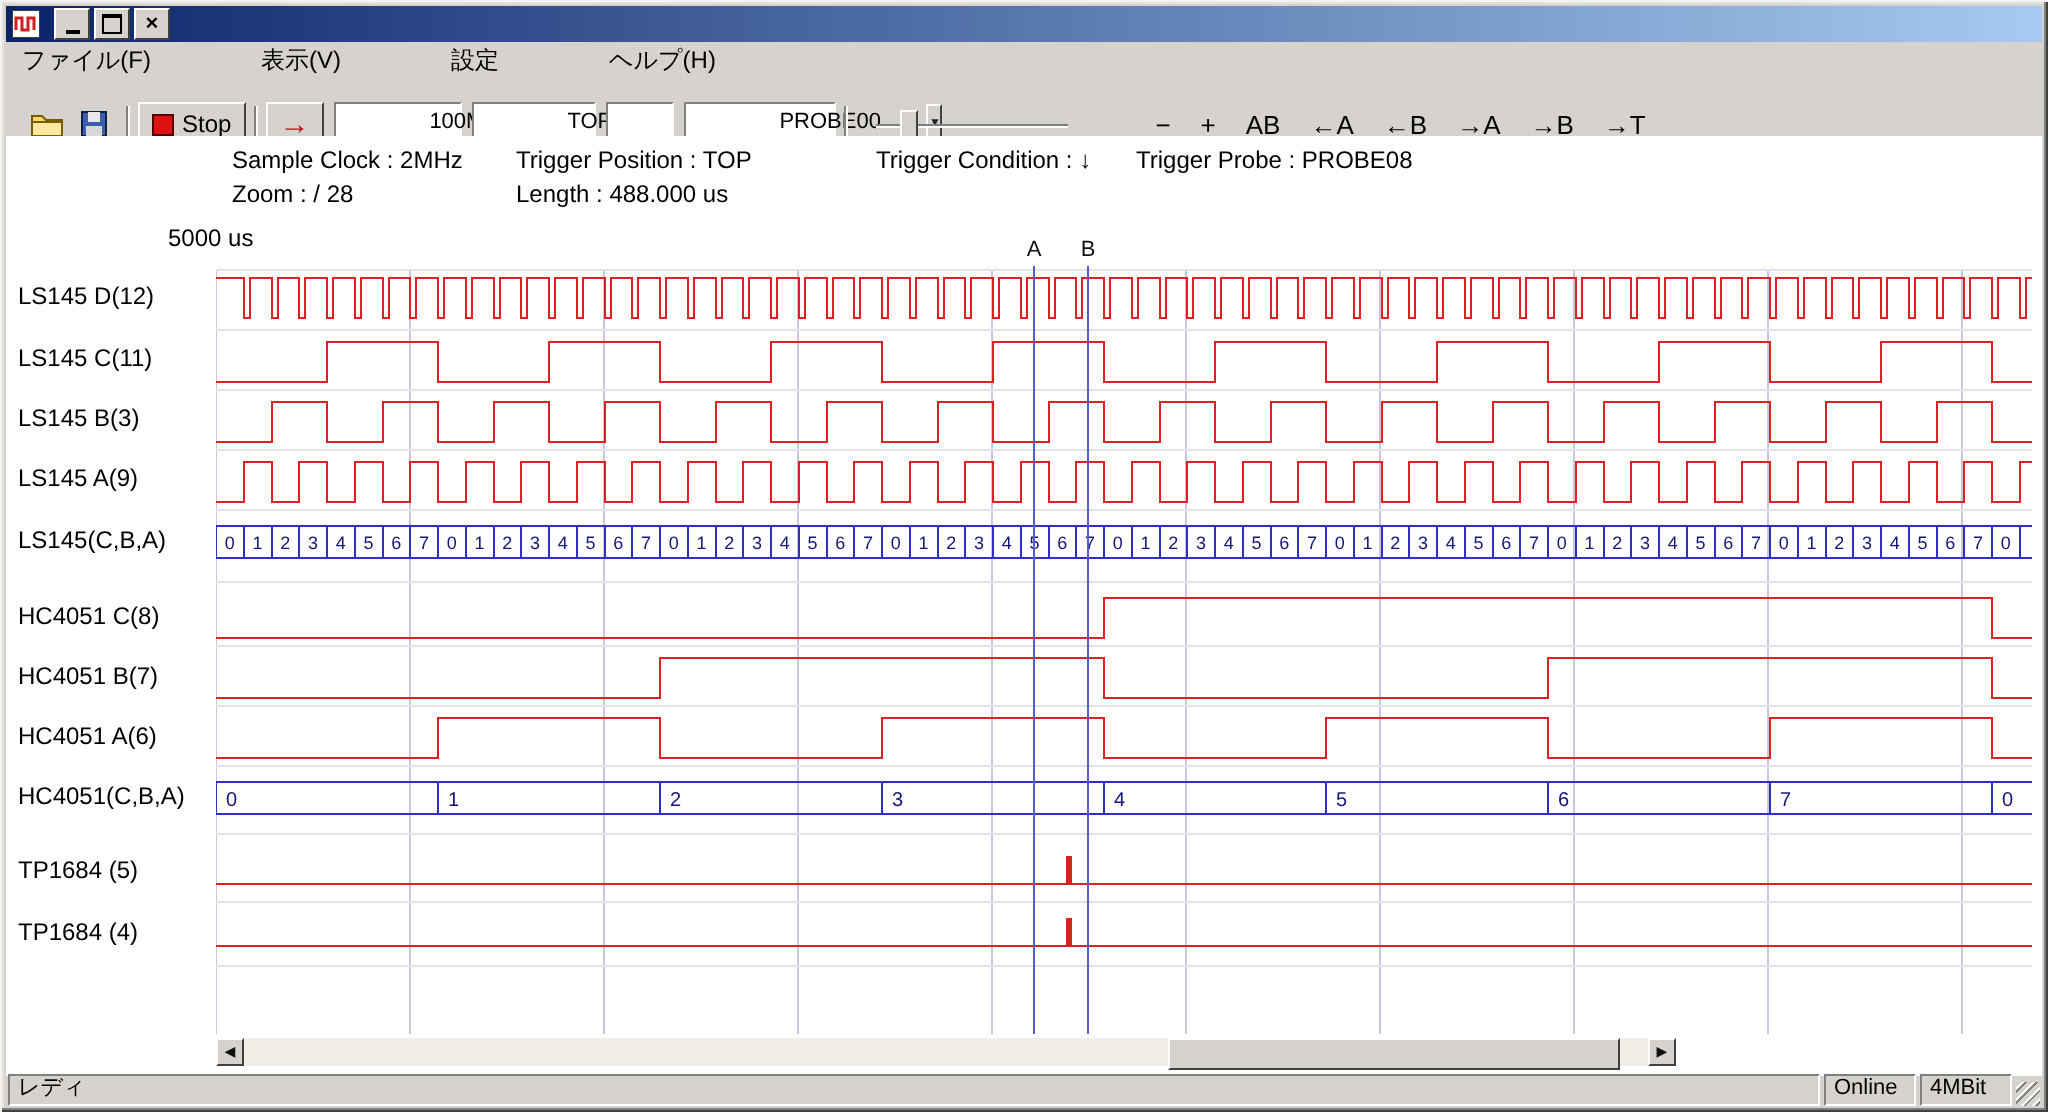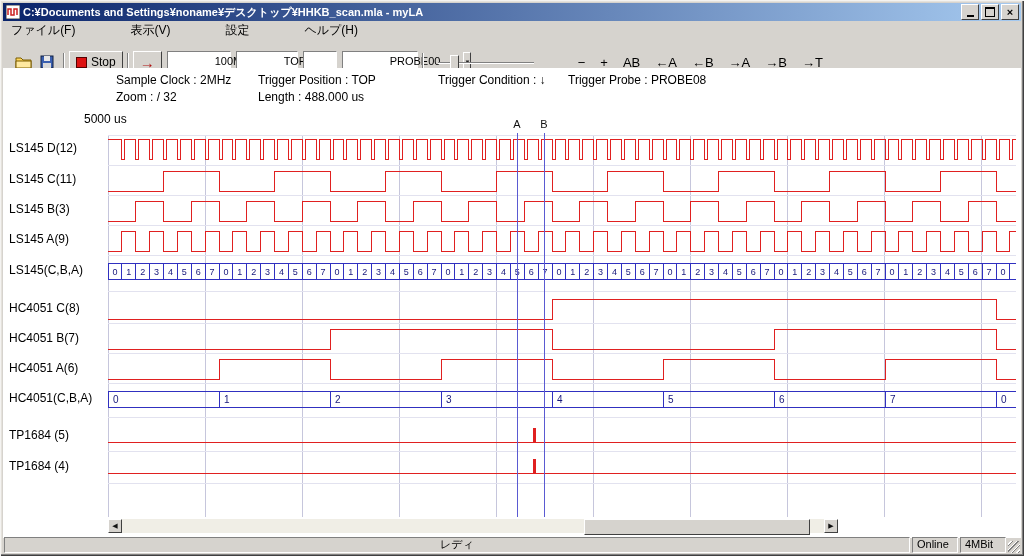--- a/index.html
+++ b/index.html
@@ -51,36 +51,35 @@
   
   .hscroll{position:absolute;left:105px;top:451px;width:730px;height:14px;background:#f0eee6;}
   .sc-btn{position:absolute;top:0;width:14px;height:14px;background:#d6d3ce;border:1px solid;border-color:#fff #404040 #404040 #fff;
     display:flex;align-items:center;justify-content:center;font-size:7px;color:#111;padding:0;}
   .sc-left{left:0;} .sc-right{right:0;}
   .sc-thumb{position:absolute;left:476px;top:0;width:224px;height:14px;background:#d6d3ce;
     border:1px solid;border-color:#fff #404040 #404040 #fff;}
   
   .statusbar{position:absolute;left:3px;right:3px;bottom:3px;height:17px;display:flex;align-items:center;gap:2px;padding:1px 1px 0 1px;}
   .sb-panel{height:14px;border:1px solid;border-color:#808080 #fff #fff #808080;font-size:11px;line-height:13px;padding:0 4px;white-space:nowrap;}
-  .sb-main{flex:1;text-align:center;}
+  .sb-main{flex:1;}
   .sb-small{width:36px;text-align:left;}
   .sb-grip{width:12px;height:12px;align-self:flex-end;
     background:repeating-linear-gradient(135deg,transparent 0 2px,#fff 2px 3px,#808080 3px 4px);}
 </style>
 </head>
 <body>
 
 <div id="window">
 
   <div class="titlebar">
     <svg class="title-icon" viewBox="0 0 14 14">
       <rect x="0" y="0" width="14" height="14" fill="#fff" stroke="#404040"></rect>
       <polyline points="2,10 2,4 5,4 5,10 8,10 8,4 11,4 11,10" fill="none" stroke="#cc2020" stroke-width="1.5"></polyline>
     </svg>
-    <span class="title-text">C:¥Documents and Settings¥noname¥デスクトップ¥HHKB_scan.mla - myLA</span>
     <span class="title-btns">
       <span class="tbtn">
           <i class="ic-min"></i>
         </span>
       <span class="tbtn">
           <i class="ic-max"></i>
         </span>
       <span class="tbtn close">×</span>
     </span>
   </div>
@@ -154,21 +153,21 @@
       <button class="tb-flat">→B</button>
       <button class="tb-flat">→T</button>
     </span>
   </div>
 
   <div class="client">
     <span class="inf" style="left:113px;top:5px">Sample Clock : 2MHz</span>
     <span class="inf" style="left:255px;top:5px">Trigger Position : TOP</span>
     <span class="inf" style="left:435px;top:5px">Trigger Condition : ↓</span>
     <span class="inf" style="left:565px;top:5px">Trigger Probe : PROBE08</span>
-    <span class="inf" style="left:113px;top:22px">Zoom : /  32</span>
+    <span class="inf" style="left:113px;top:22px">Zoom : /  28</span>
     <span class="inf" style="left:255px;top:22px">Length : 488.000 us</span>
     <span class="timediv">5000 us</span>
 
     <div class="ch-label" style="top:72px">LS145 D(12)</div>
     <div class="ch-label" style="top:103px">LS145 C(11)</div>
     <div class="ch-label" style="top:133px">LS145 B(3)</div>
     <div class="ch-label" style="top:163px">LS145 A(9)</div>
     <div class="ch-label" style="top:194px">LS145(C,B,A)</div>
     <div class="ch-label" style="top:232px">HC4051 C(8)</div>
     <div class="ch-label" style="top:262px">HC4051 B(7)</div>

